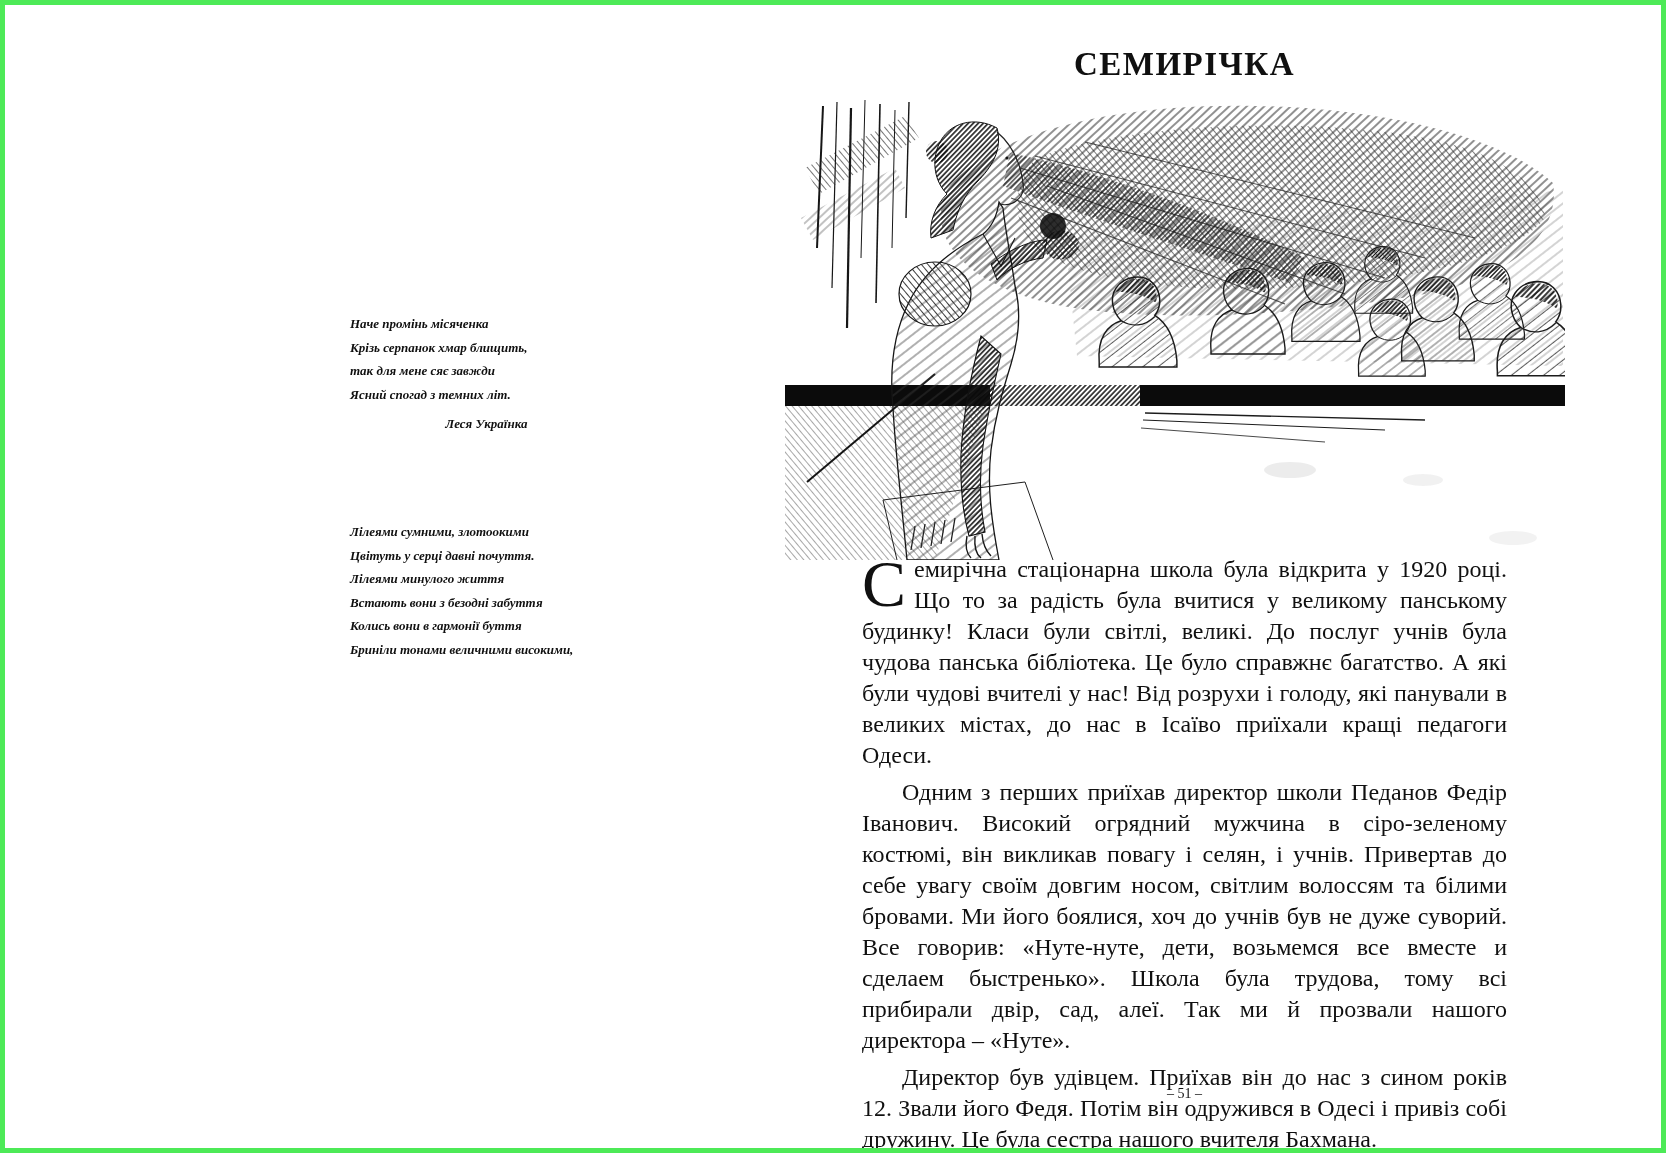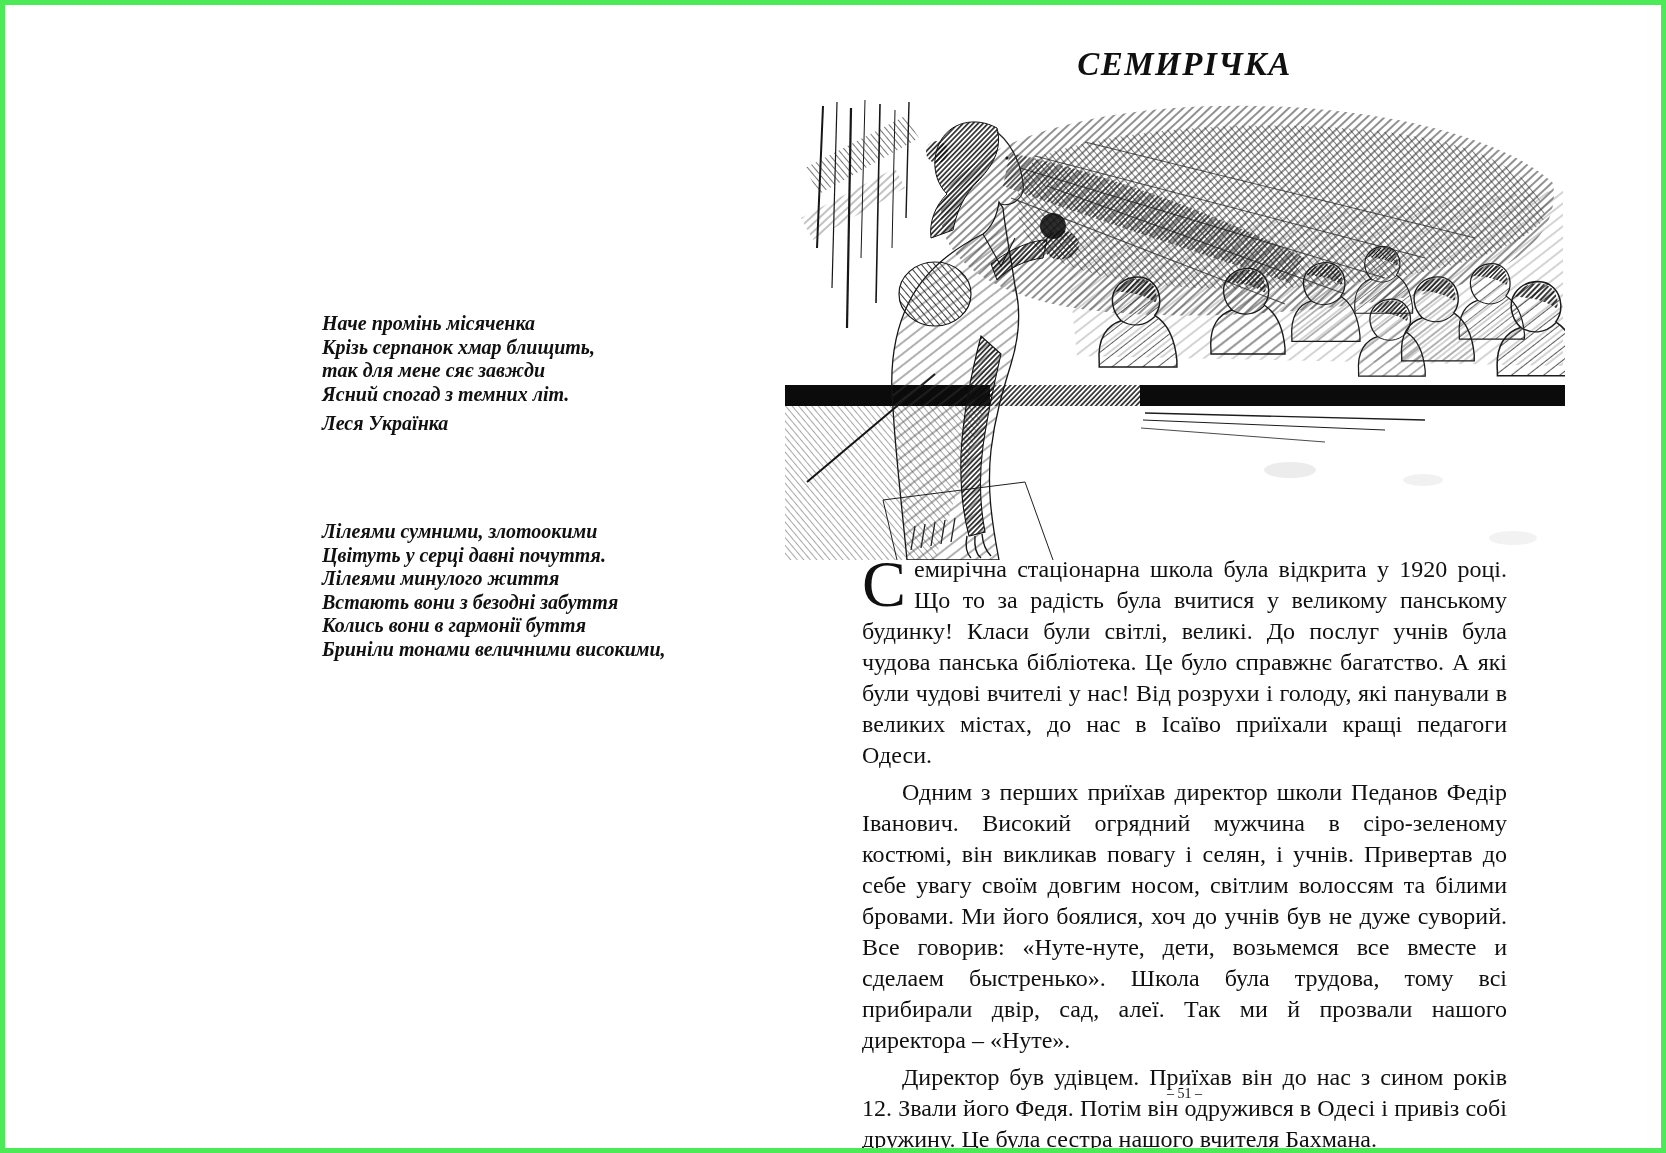--- a/index.html
+++ b/index.html
@@ -4,28 +4,28 @@
 <style>
   html,body{margin:0;padding:0;}
   body{
     width:1666px;height:1153px;position:relative;background:#ffffff;
     font-family:"Liberation Serif", serif;color:#101010;overflow:hidden;
   }
   .frame{position:absolute;inset:0;border:5px solid #4dea57;pointer-events:none;z-index:50;}
 
   
   .poem{position:absolute;display:inline-block;font-style:italic;font-weight:bold;
-        font-size:20px;line-height:23.5px;white-space:nowrap;}
+        font-size:13px;line-height:23.5px;white-space:nowrap;margin-left:28px;}
   .poem-1{left:322px;top:312px;}
   .poem-2{left:322px;top:520px;}
-  .poem .author{text-align:left;margin-top:6px;}
+  .poem .author{text-align:right;margin-top:6px;}
 
   
   .title{position:absolute;left:862px;top:46px;width:645px;text-align:center;
-         font-size:33px;font-weight:bold;font-style:italic;letter-spacing:1.5px;}
+         font-size:33px;font-weight:bold;letter-spacing:1.5px;}
   .illustration{position:absolute;left:785px;top:98px;}
   .body-text{position:absolute;left:862px;top:554px;width:645px;
              font-size:24px;line-height:31px;text-align:justify;}
   .body-text p{margin:0;}
   .body-text p + p{margin-top:6px;text-indent:40px;}
   .dropcap{float:left;font-size:66px;line-height:53px;padding:3px 8px 0 0;}
   .pagenum{position:absolute;left:862px;top:1086px;width:645px;text-align:center;font-size:14px;}
 </style>
 </head>
 <body>

